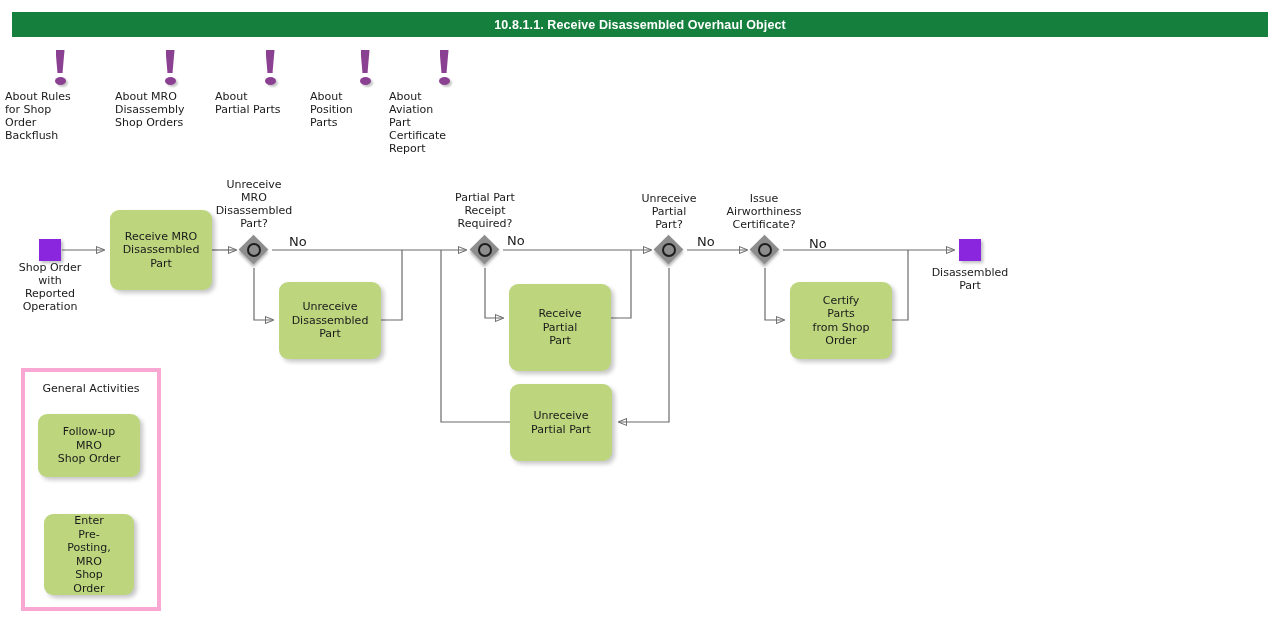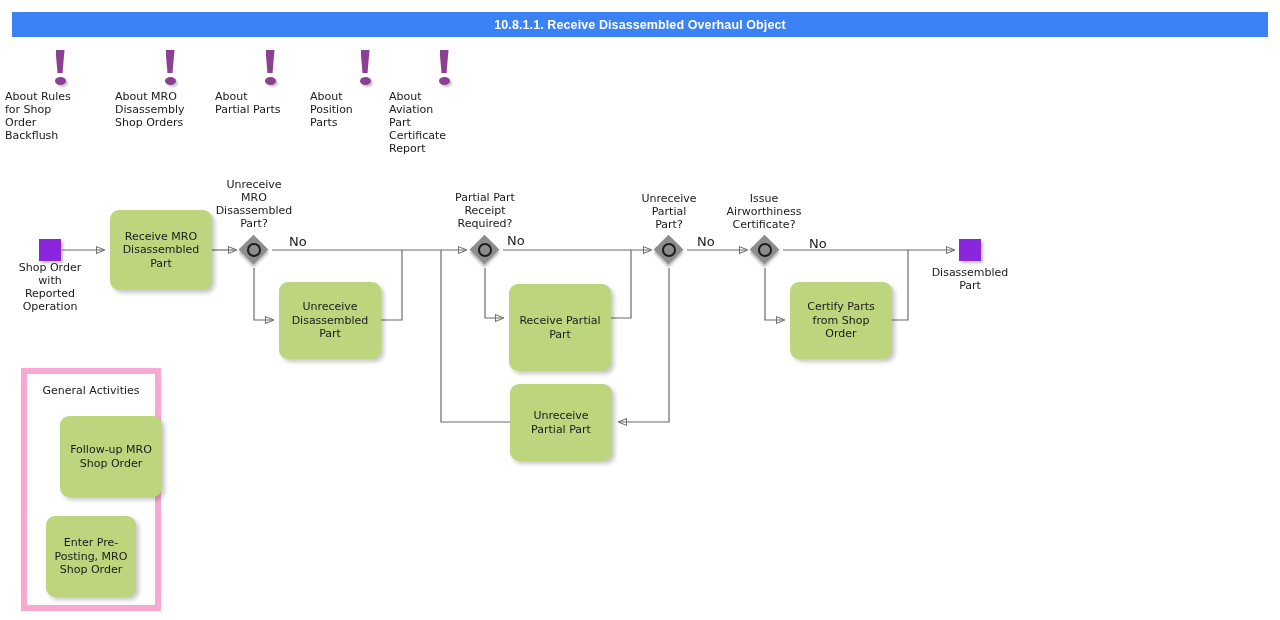--- a/index.html
+++ b/index.html
@@ -15,21 +15,21 @@
     height: 620px;
     background: #ffffff;
     overflow: hidden;
   }
 
   
   .titlebar {
     position: absolute;
     left: 12px; top: 12px;
     width: 1256px; height: 25px;
-    background: #3b82f6;
+    background: #15803d;
     color: #ffffff;
     font-family: "Liberation Sans", sans-serif;
     font-weight: bold;
     font-size: 12.5px;
     display: flex;
     align-items: center;
     justify-content: center;
     letter-spacing: 0.1px;
   }
 
@@ -97,21 +97,21 @@
     border-radius: 9px;
     box-shadow: 3px 3px 4px rgba(0,0,0,0.22);
     display: flex;
     align-items: center;
     justify-content: center;
     text-align: center;
     font-family: "DejaVu Sans", sans-serif;
     font-size: 11px;
     color: #1a1a1a;
     line-height: 13.5px;
-    padding: 4px;
+    padding: 19px;
     white-space: pre-line;
   }
 
   
   .gateway {
     position: absolute;
     width: 28px; height: 28px;
   }
   .gateway .diamond {
     position: absolute;
@@ -143,21 +143,21 @@
   .flow-label {
     position: absolute;
     font-family: "DejaVu Sans", sans-serif;
     font-size: 13px;
     color: #1a1a1a;
   }
 
   
   .group-box {
     position: absolute;
-    border: 6px solid #f9a8d4;
+    border: 4px solid #f9a8d4;
     background: #ffffff;
   }
   .group-title {
     position: absolute;
     width: 100%;
     text-align: center;
     font-family: "DejaVu Sans", sans-serif;
     font-size: 11px;
     color: #1a1a1a;
   }
@@ -327,20 +327,20 @@
   <div class="flow-label" style="left:507px; top:233px;">No</div>
   <div class="flow-label" style="left:697px; top:234px;">No</div>
   <div class="flow-label" style="left:809px; top:236px;">No</div>
 
   <div class="event" style="left:959px; top:239px;"></div>
   <div class="event-label" style="left:915px; top:266px; width:110px;">Disassembled
 Part</div>
 
   <div class="group-box" style="left:21px; top:368px; width:140px; height:243px;">
     <div class="group-title" style="top:10px;">General Activities</div>
-    <div class="task" style="left:33px; top:42px; width:102px; height:81px;">Follow-up MRO
+    <div class="task" style="left:13px; top:42px; width:102px; height:63px;">Follow-up MRO
 Shop Order</div>
     <div class="task" style="left:19px; top:142px; width:90px; height:81px;">Enter Pre-
 Posting, MRO
 Shop Order</div>
   </div>
 
 </div>
 
 </body></html>

